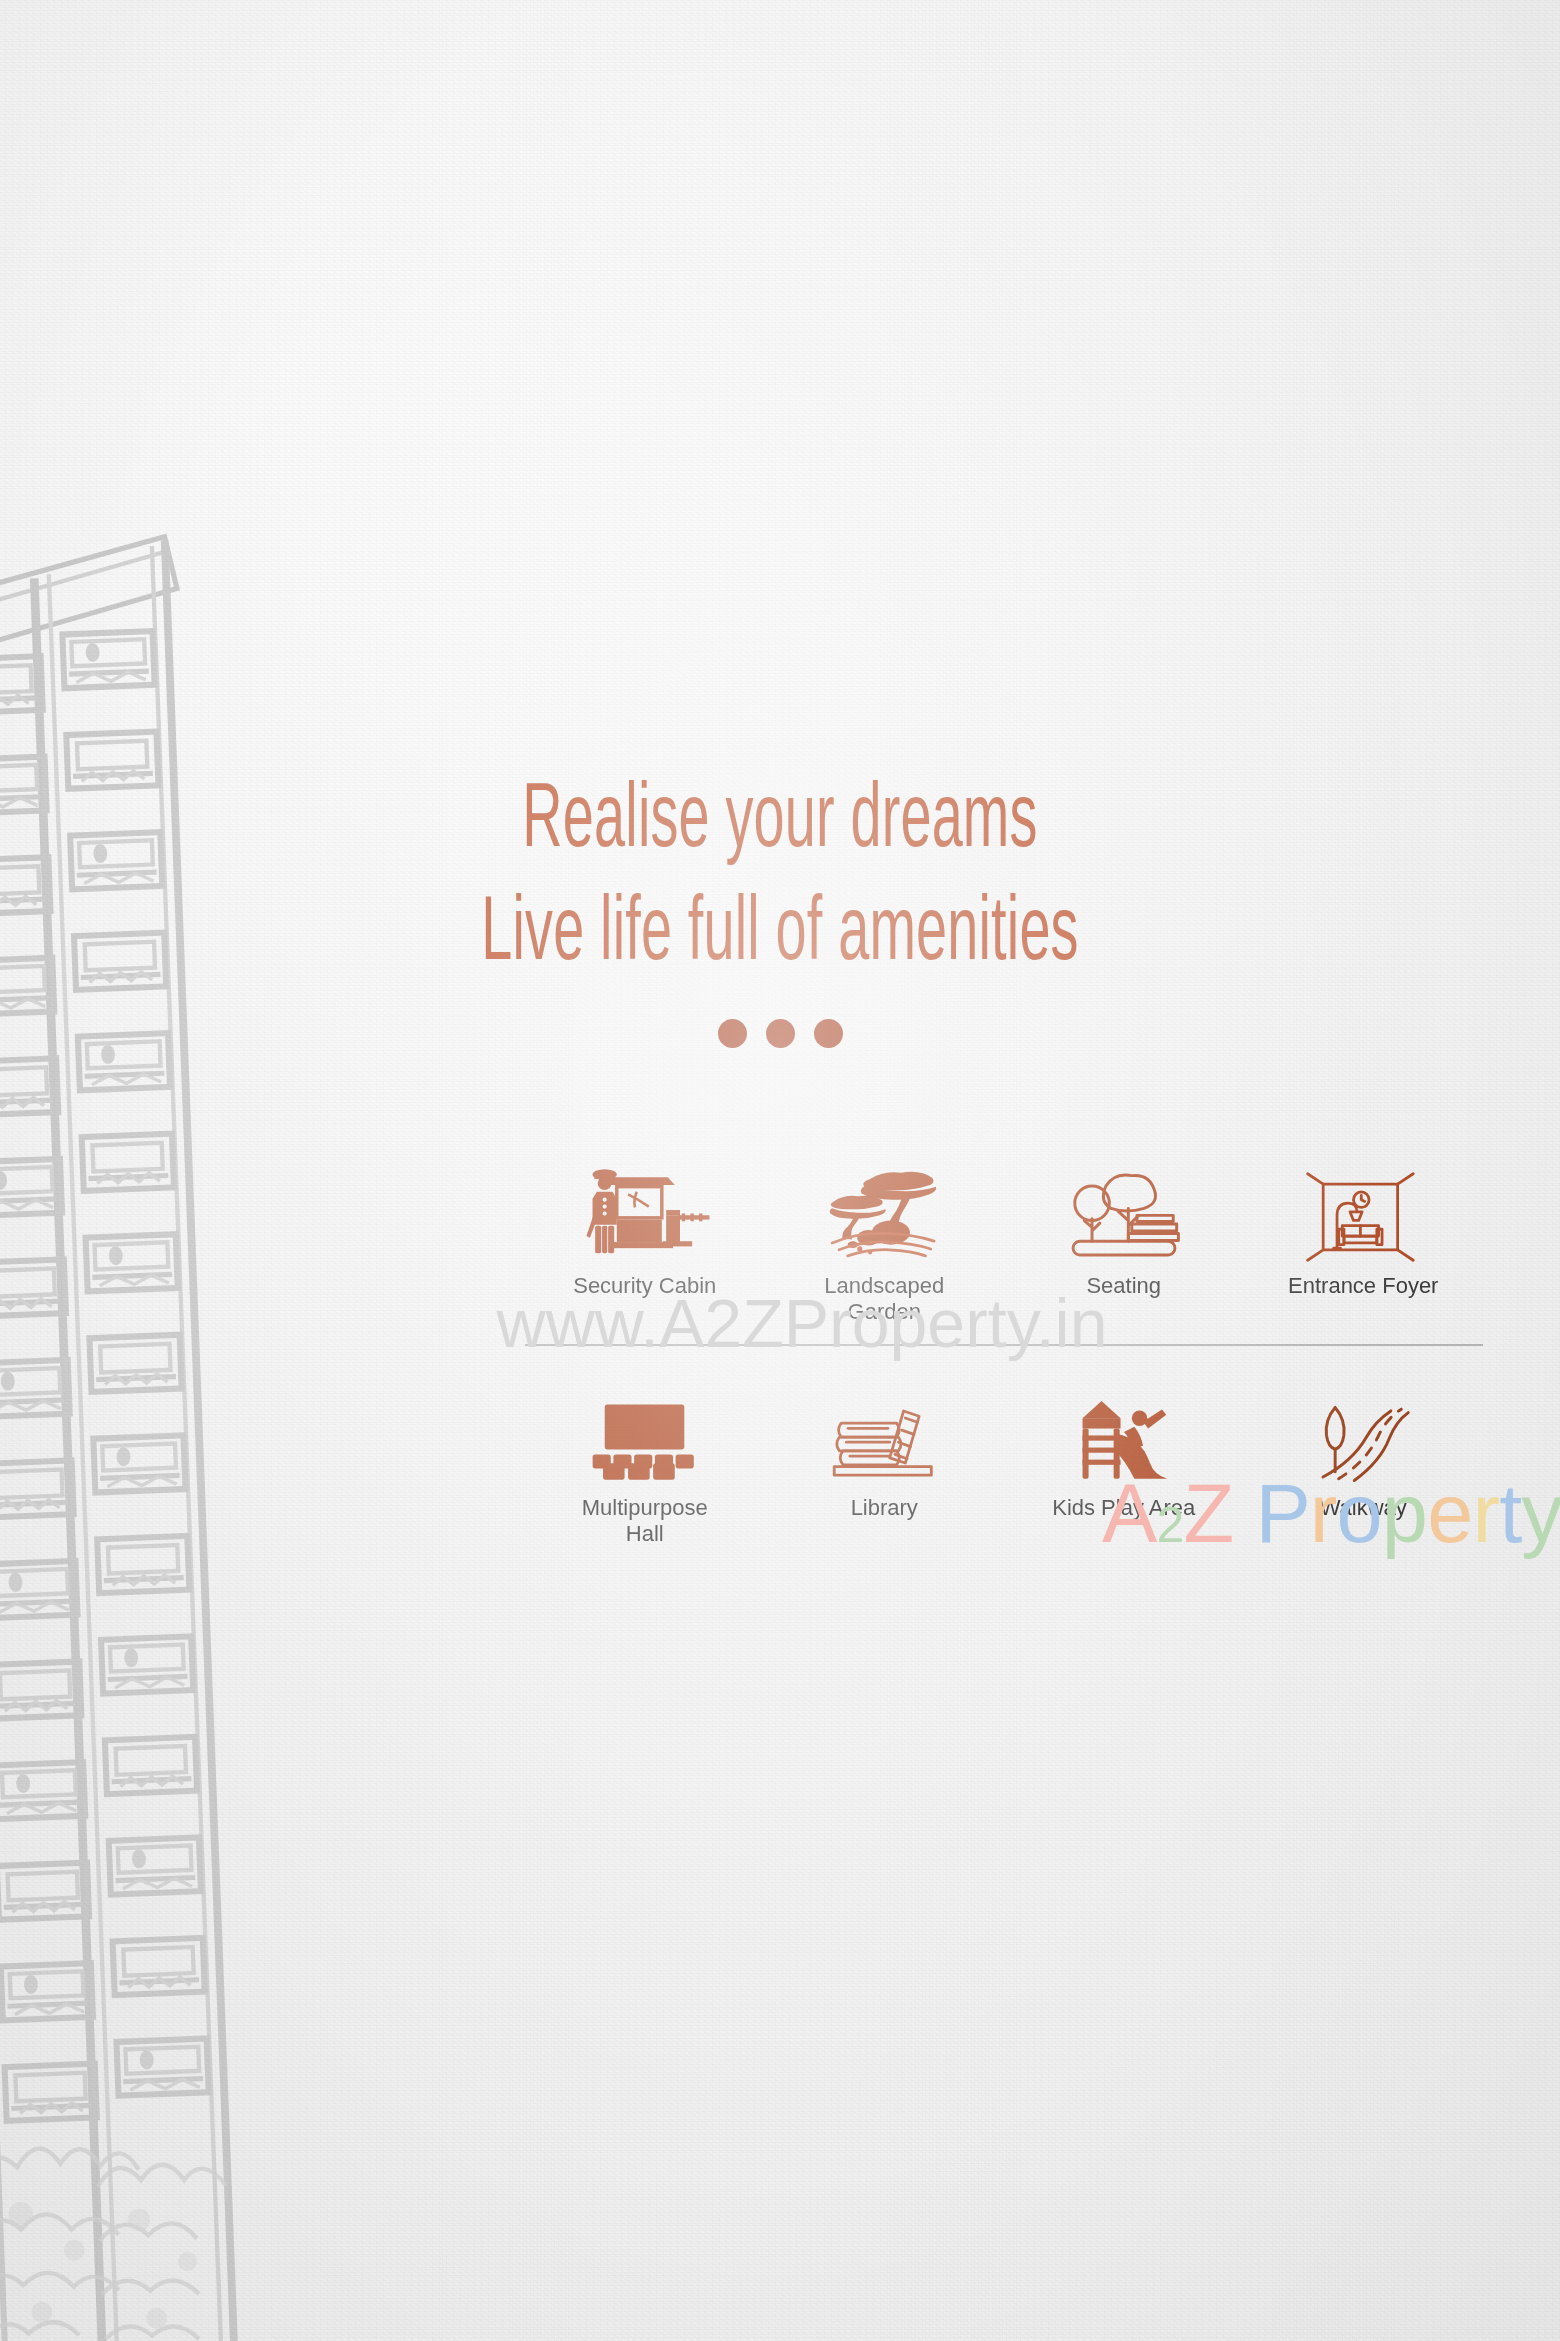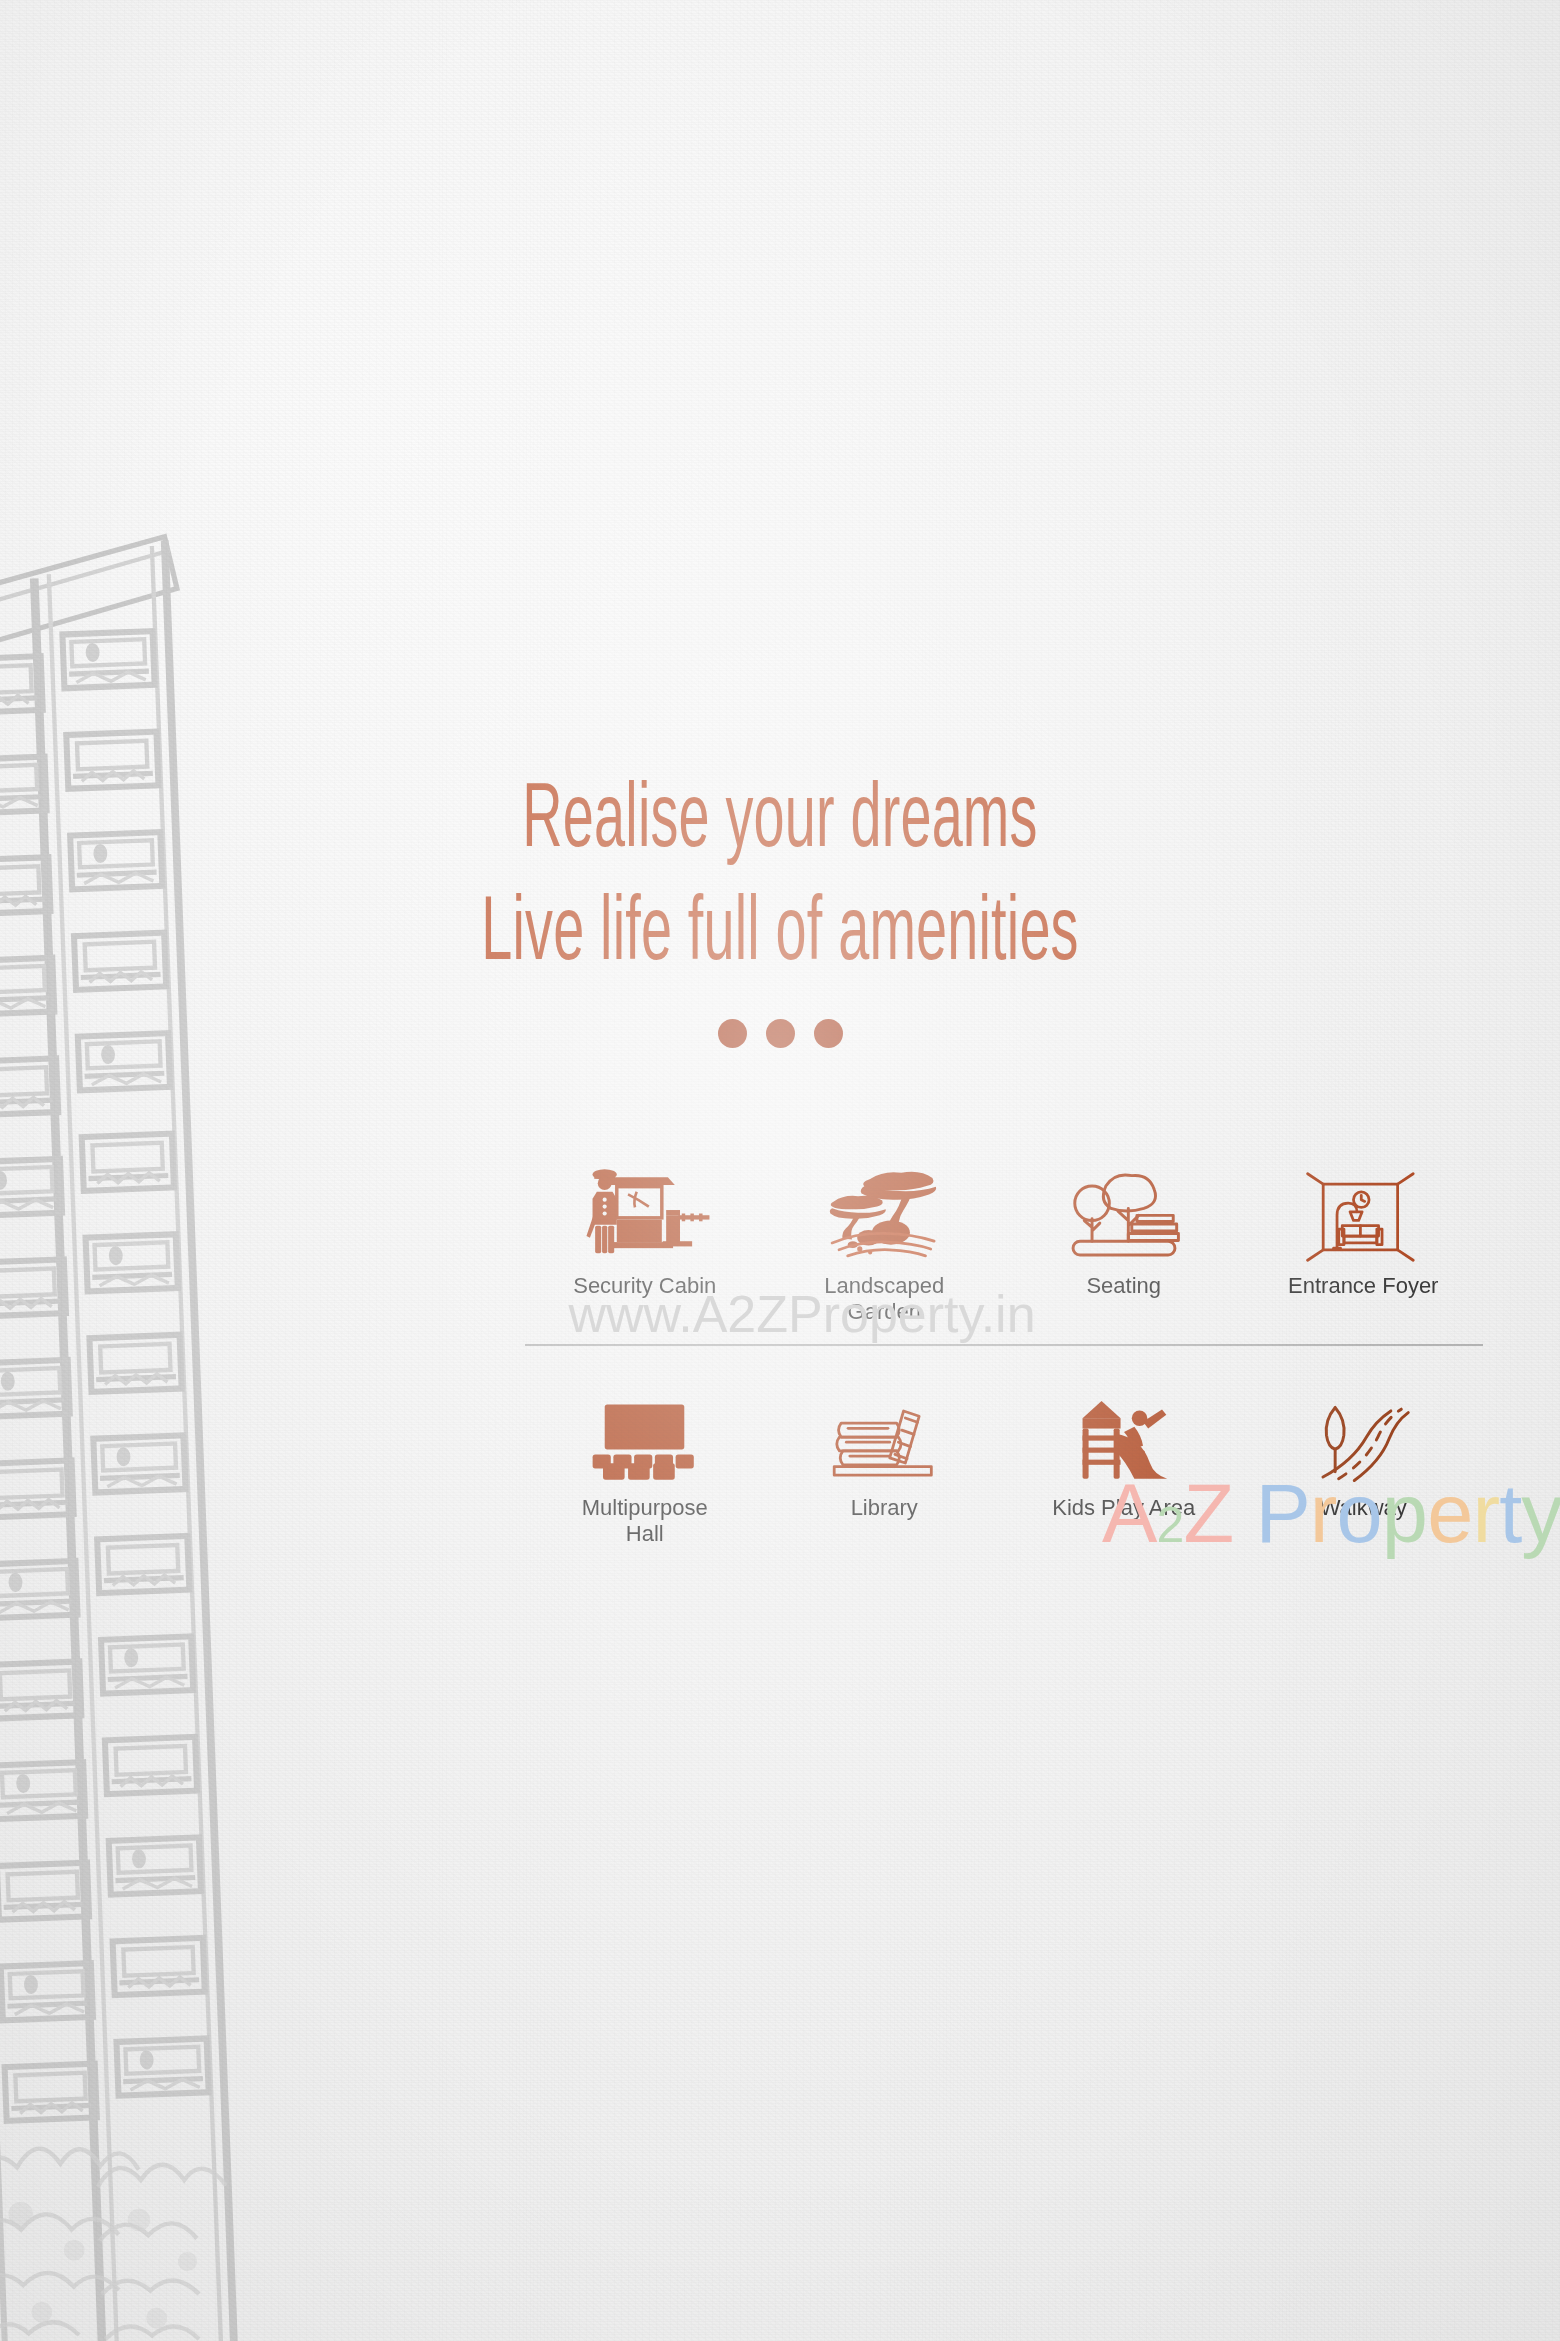--- a/index.html
+++ b/index.html
@@ -113,21 +113,21 @@
     margin:19px 0 0 0;
     width:100%;
   }
   #row2{margin-top:29.5px;}
 
   
   .wm-url{
     position:absolute;
     left:0;right:0;top:1284px;
     text-align:center;
-    font-size:52px;
+    font-size:68px;
     color:#d9d9d9;
     font-family:"Liberation Sans",sans-serif;
     letter-spacing:0px;
     pointer-events:none;
     user-select:none;
     white-space:nowrap;
     z-index:1;
     padding-left:44px;
   }
   .wm-logo{

